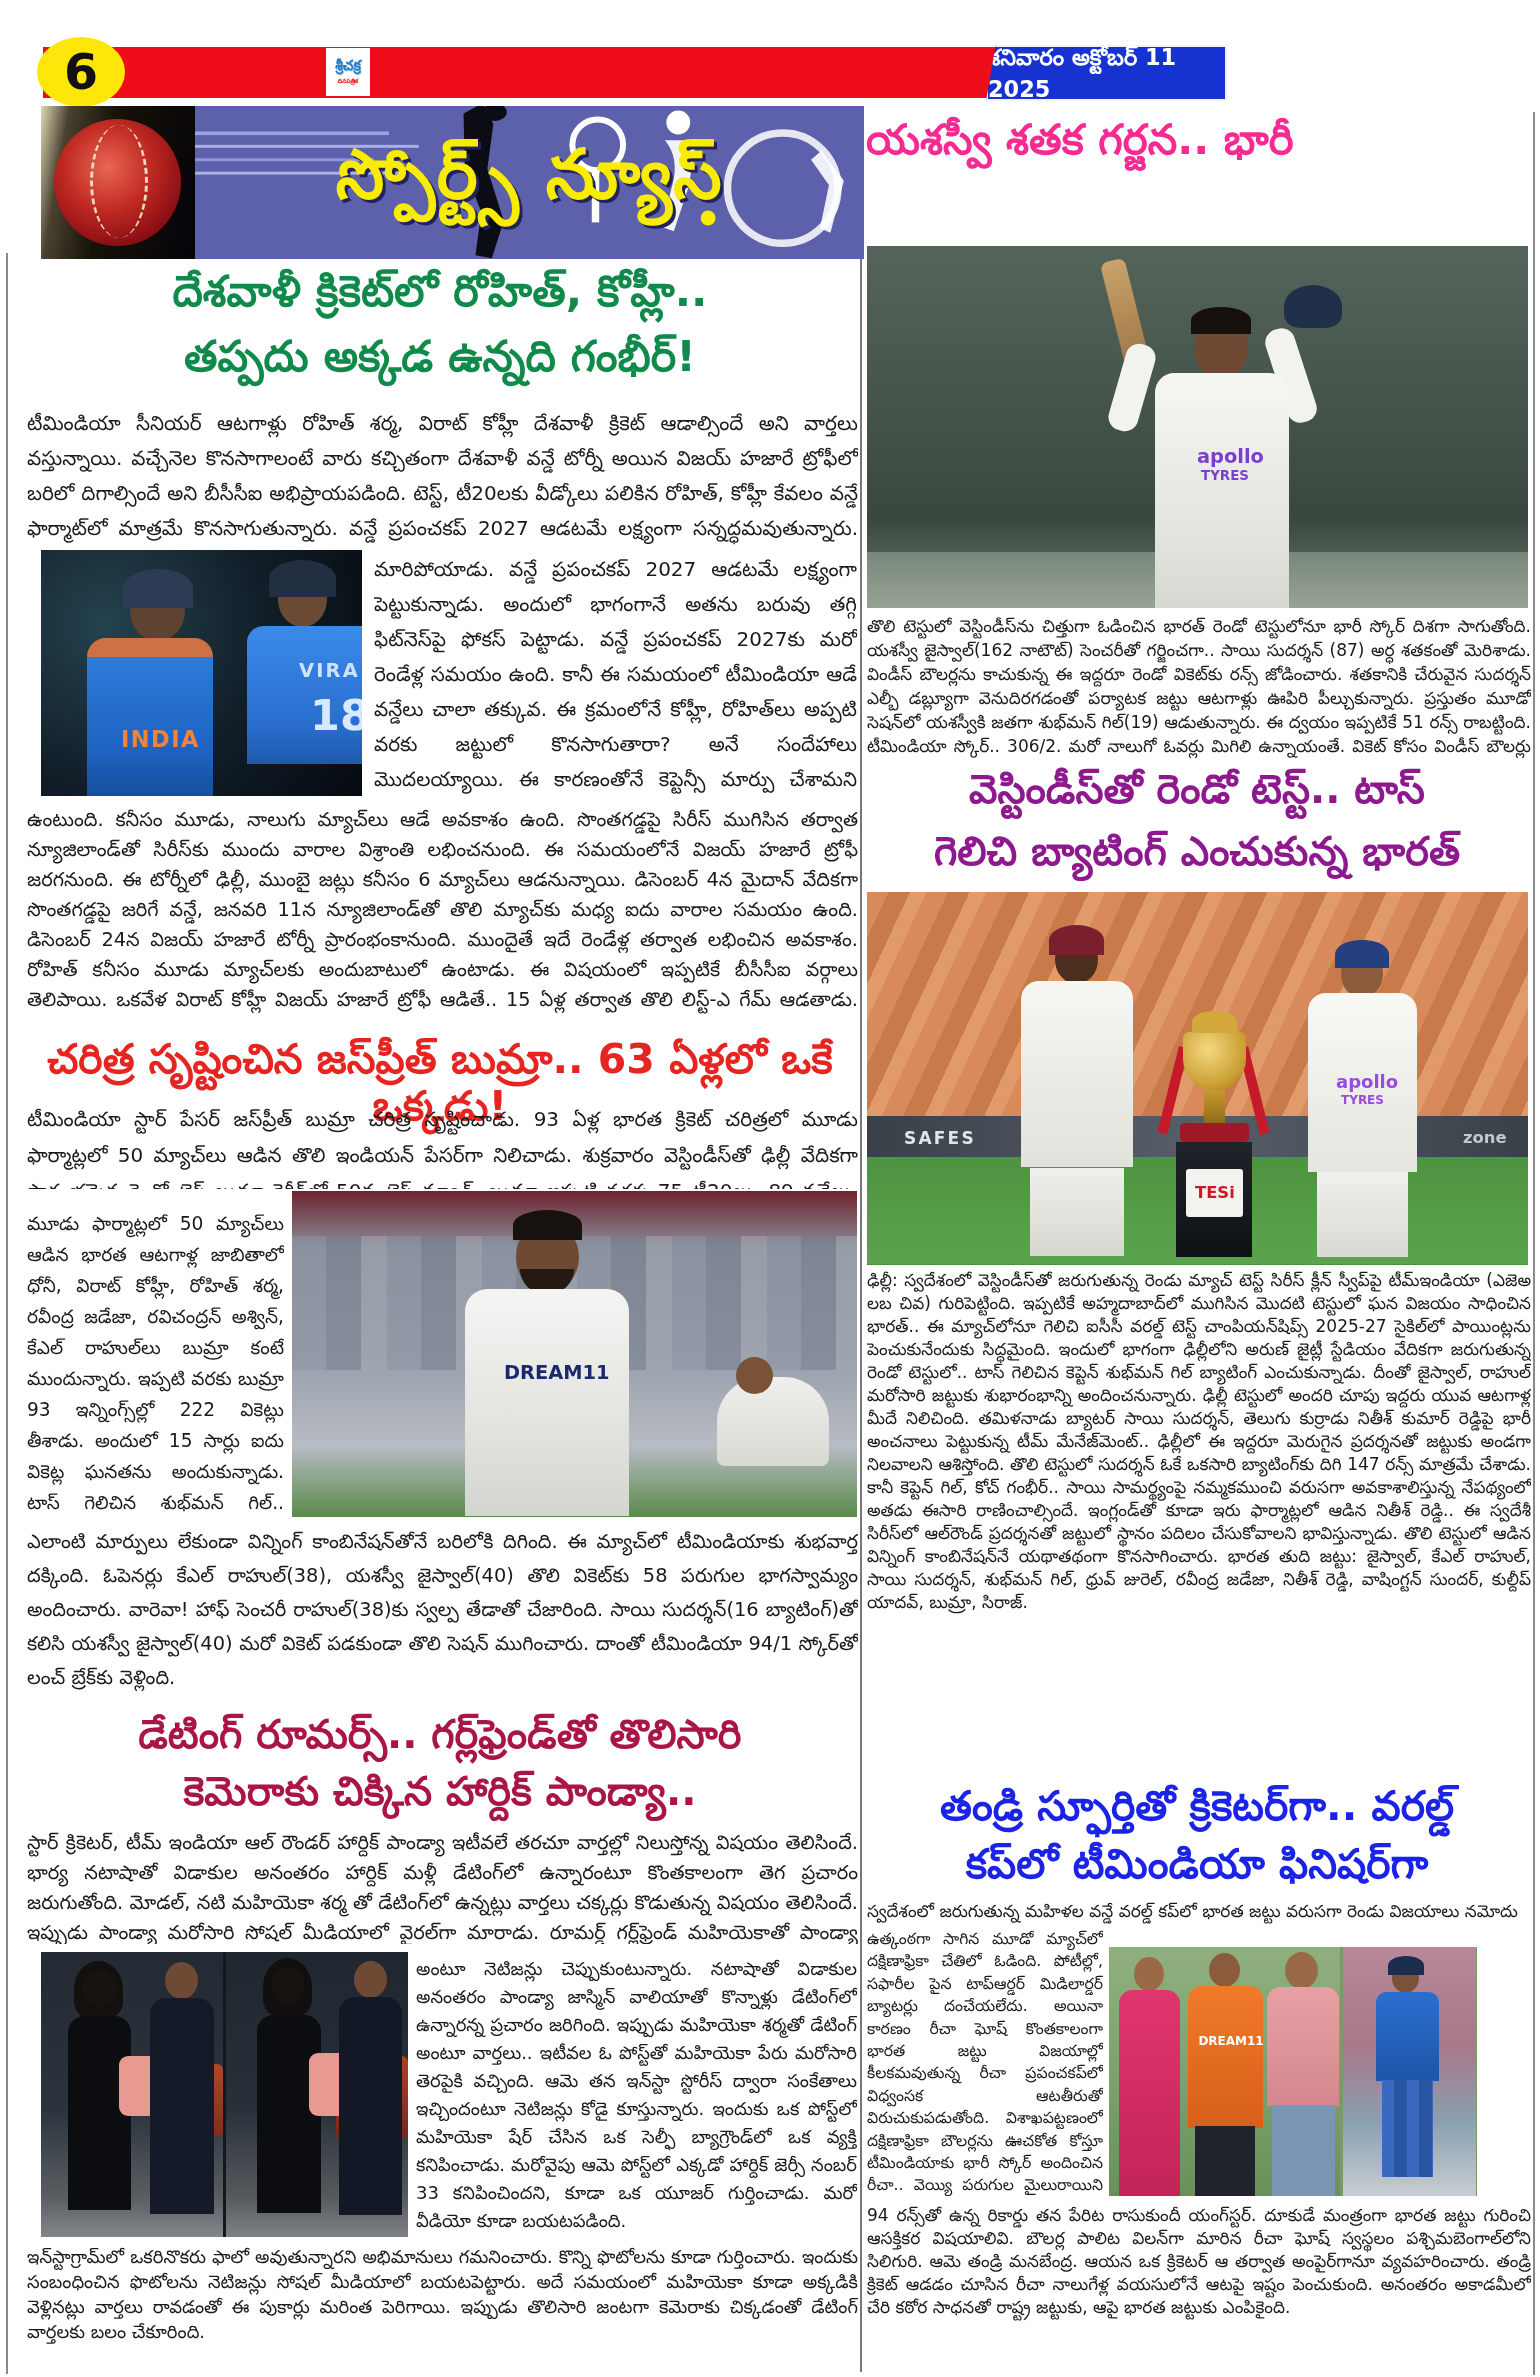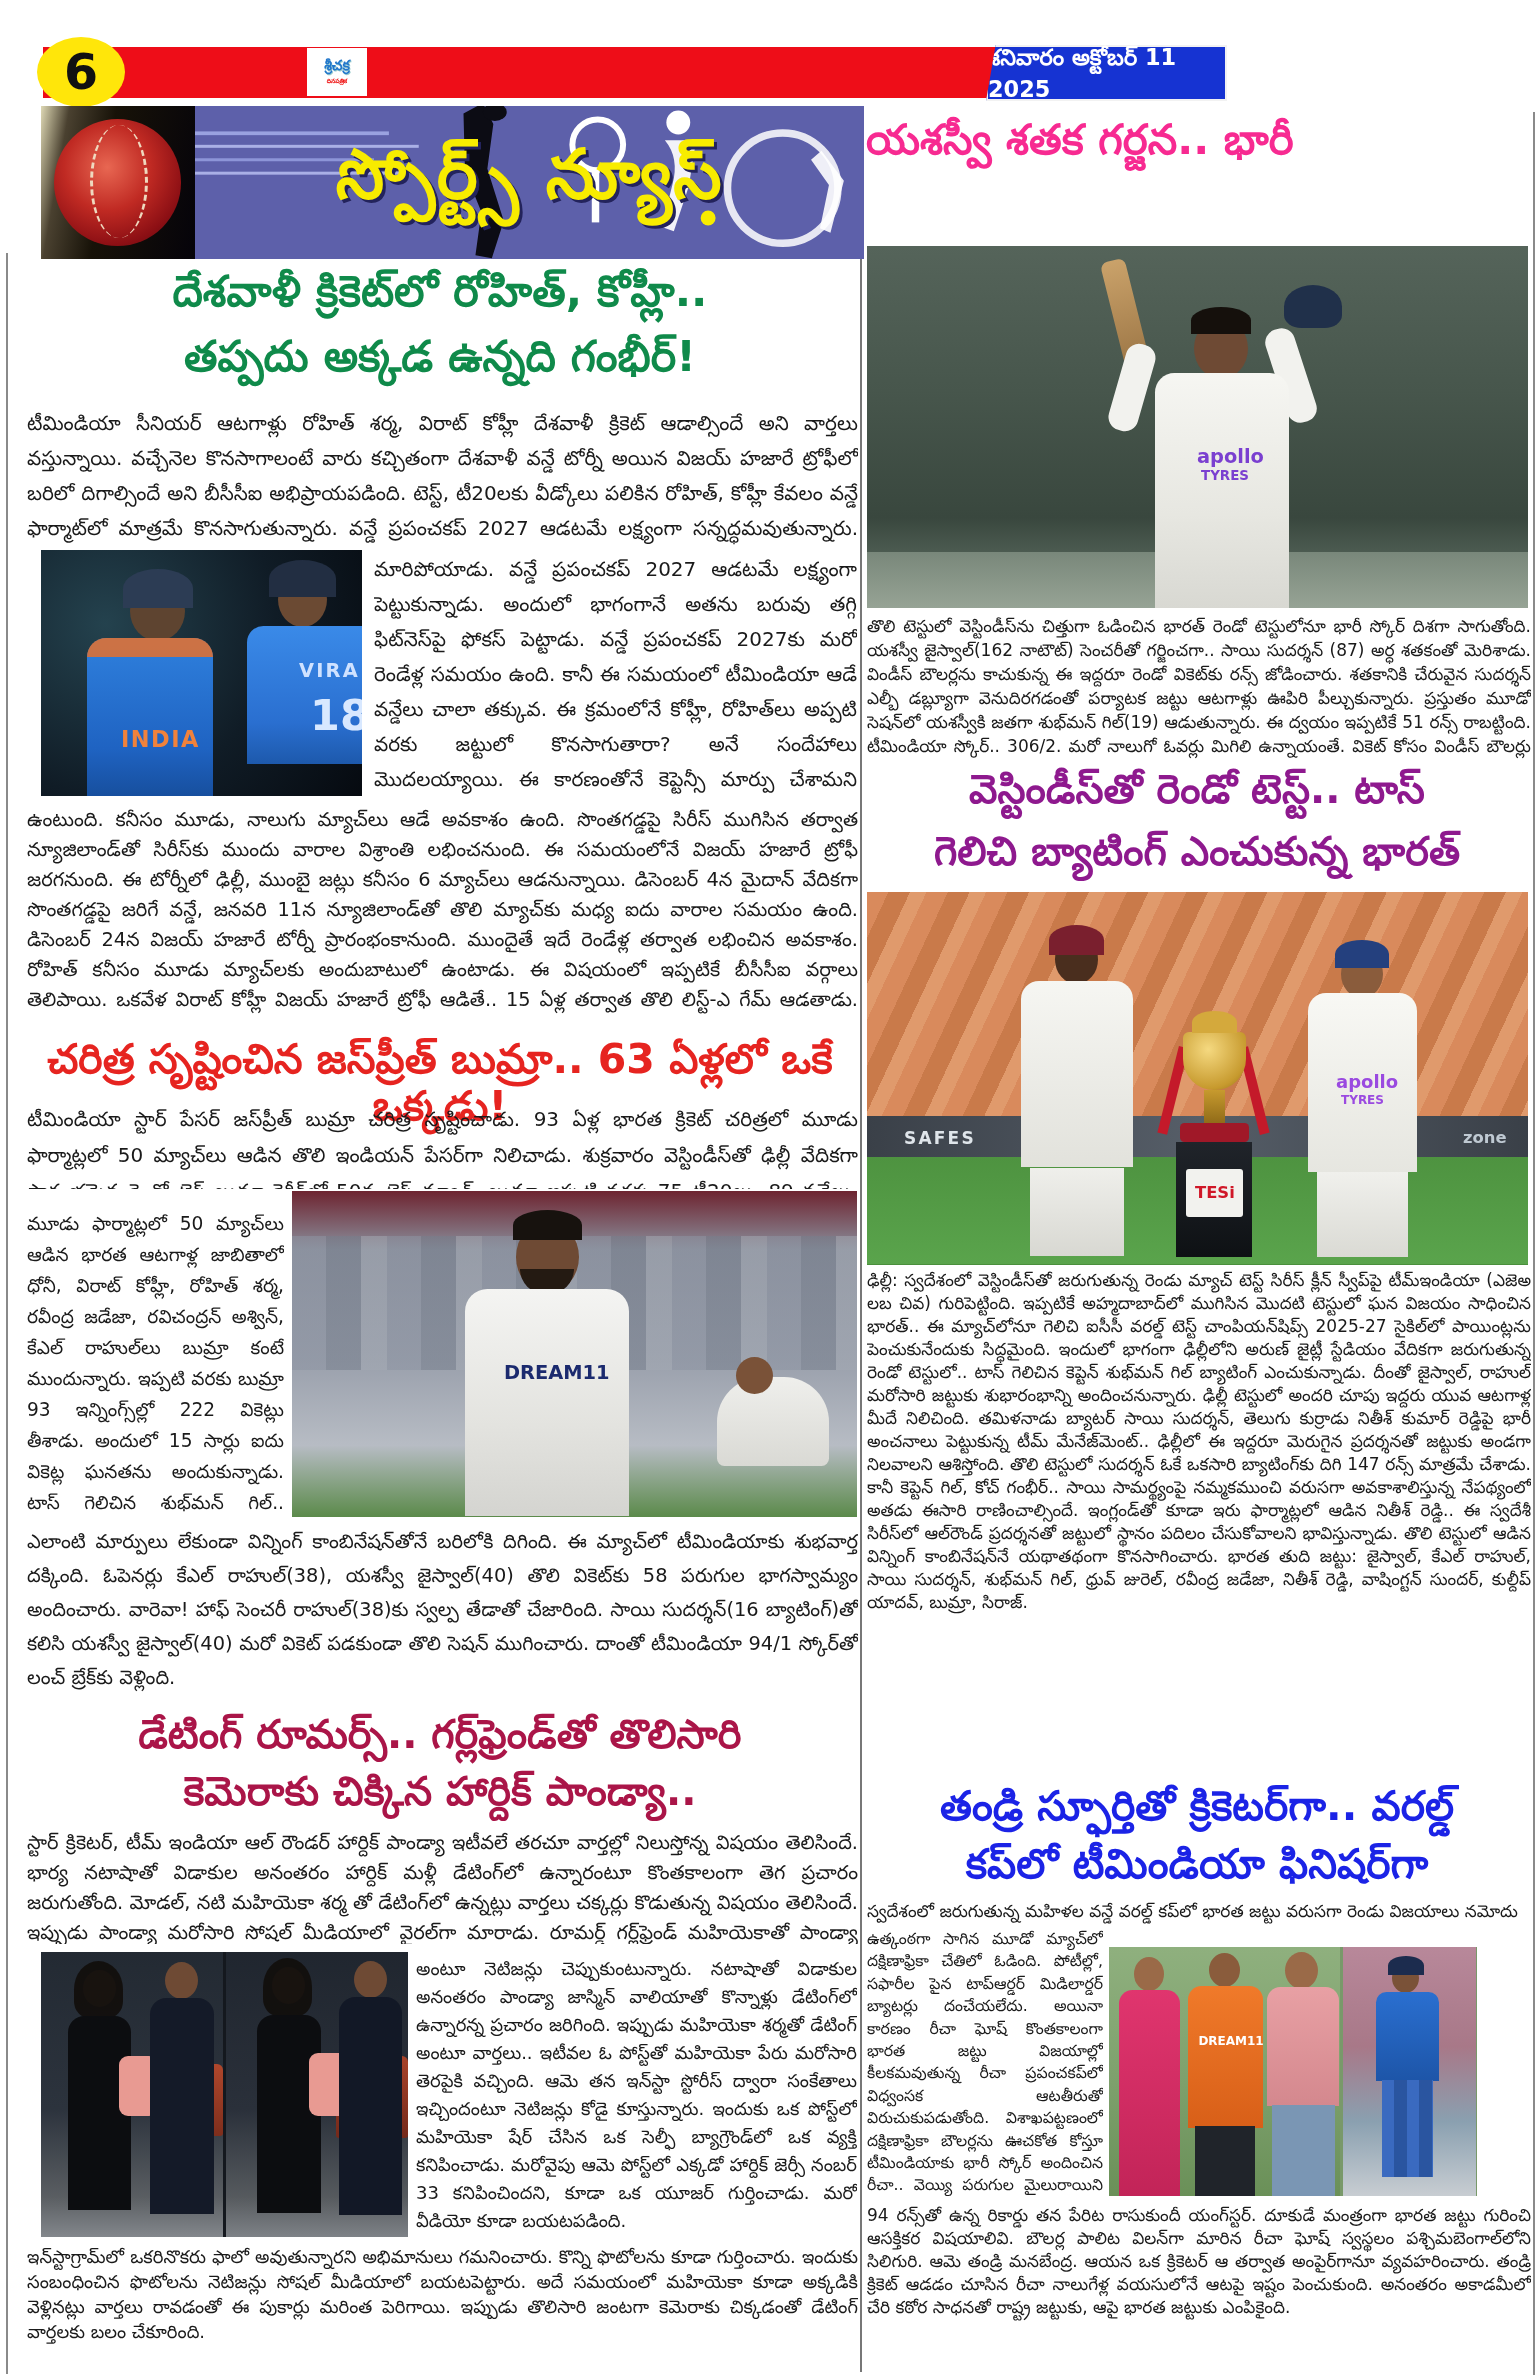--- a/index.html
+++ b/index.html
@@ -22,21 +22,21 @@
 
   <div class="rule" style="left:6px;top:253px;width:2.2px;height:2121px;"></div>
   <div class="rule" style="left:1533px;top:112px;width:2.2px;height:2263px;"></div>
   <div class="rule" style="left:860px;top:113px;width:1.5px;height:2259px;background:#777;"></div>
 
   <div class="abs" style="left:43px;top:47px;width:1182px;height:51px;background:#ee0d18;"></div>
   <div class="abs" style="left:37px;top:37px;width:88px;height:70px;background:#ffe60a;border-radius:50%;
               display:flex;align-items:center;justify-content:center;">
     <span style="font:bold 49px 'DejaVu Sans',sans-serif;color:#111;">6</span>
   </div>
-  <div class="abs" style="left:307px;top:48px;width:60px;height:48px;background:#fff;text-align:center;overflow:hidden;">
+  <div class="abs" style="left:326px;top:48px;width:44px;height:48px;background:#fff;text-align:center;overflow:hidden;">
     <div style="font:bold 14px 'DejaVu Sans',sans-serif;color:#2277cc;margin-top:9px;text-shadow:0.7px 0.7px 0 #9cc;">శ్రీచక్ర</div>
     <div style="font:bold 6px 'DejaVu Sans',sans-serif;color:#e00;">దినపత్రిక</div>
   </div>
   <div class="abs" style="left:986px;top:45px;width:237px;height:52px;background:#1633d2;border:2.2px solid #f2f2f2;
               outline:1.5px solid #cc0010;clip-path:polygon(4% 0,100% 0,100% 100%,0 100%);
               display:flex;align-items:center;justify-content:center;">
     <span style="font:bold 22.4px 'DejaVu Sans',sans-serif;color:#fff;">శనివారం అక్టోబర్ 11 2025</span>
   </div>
 
   <div class="ph" style="left:41px;top:106px;width:154px;height:153px;

